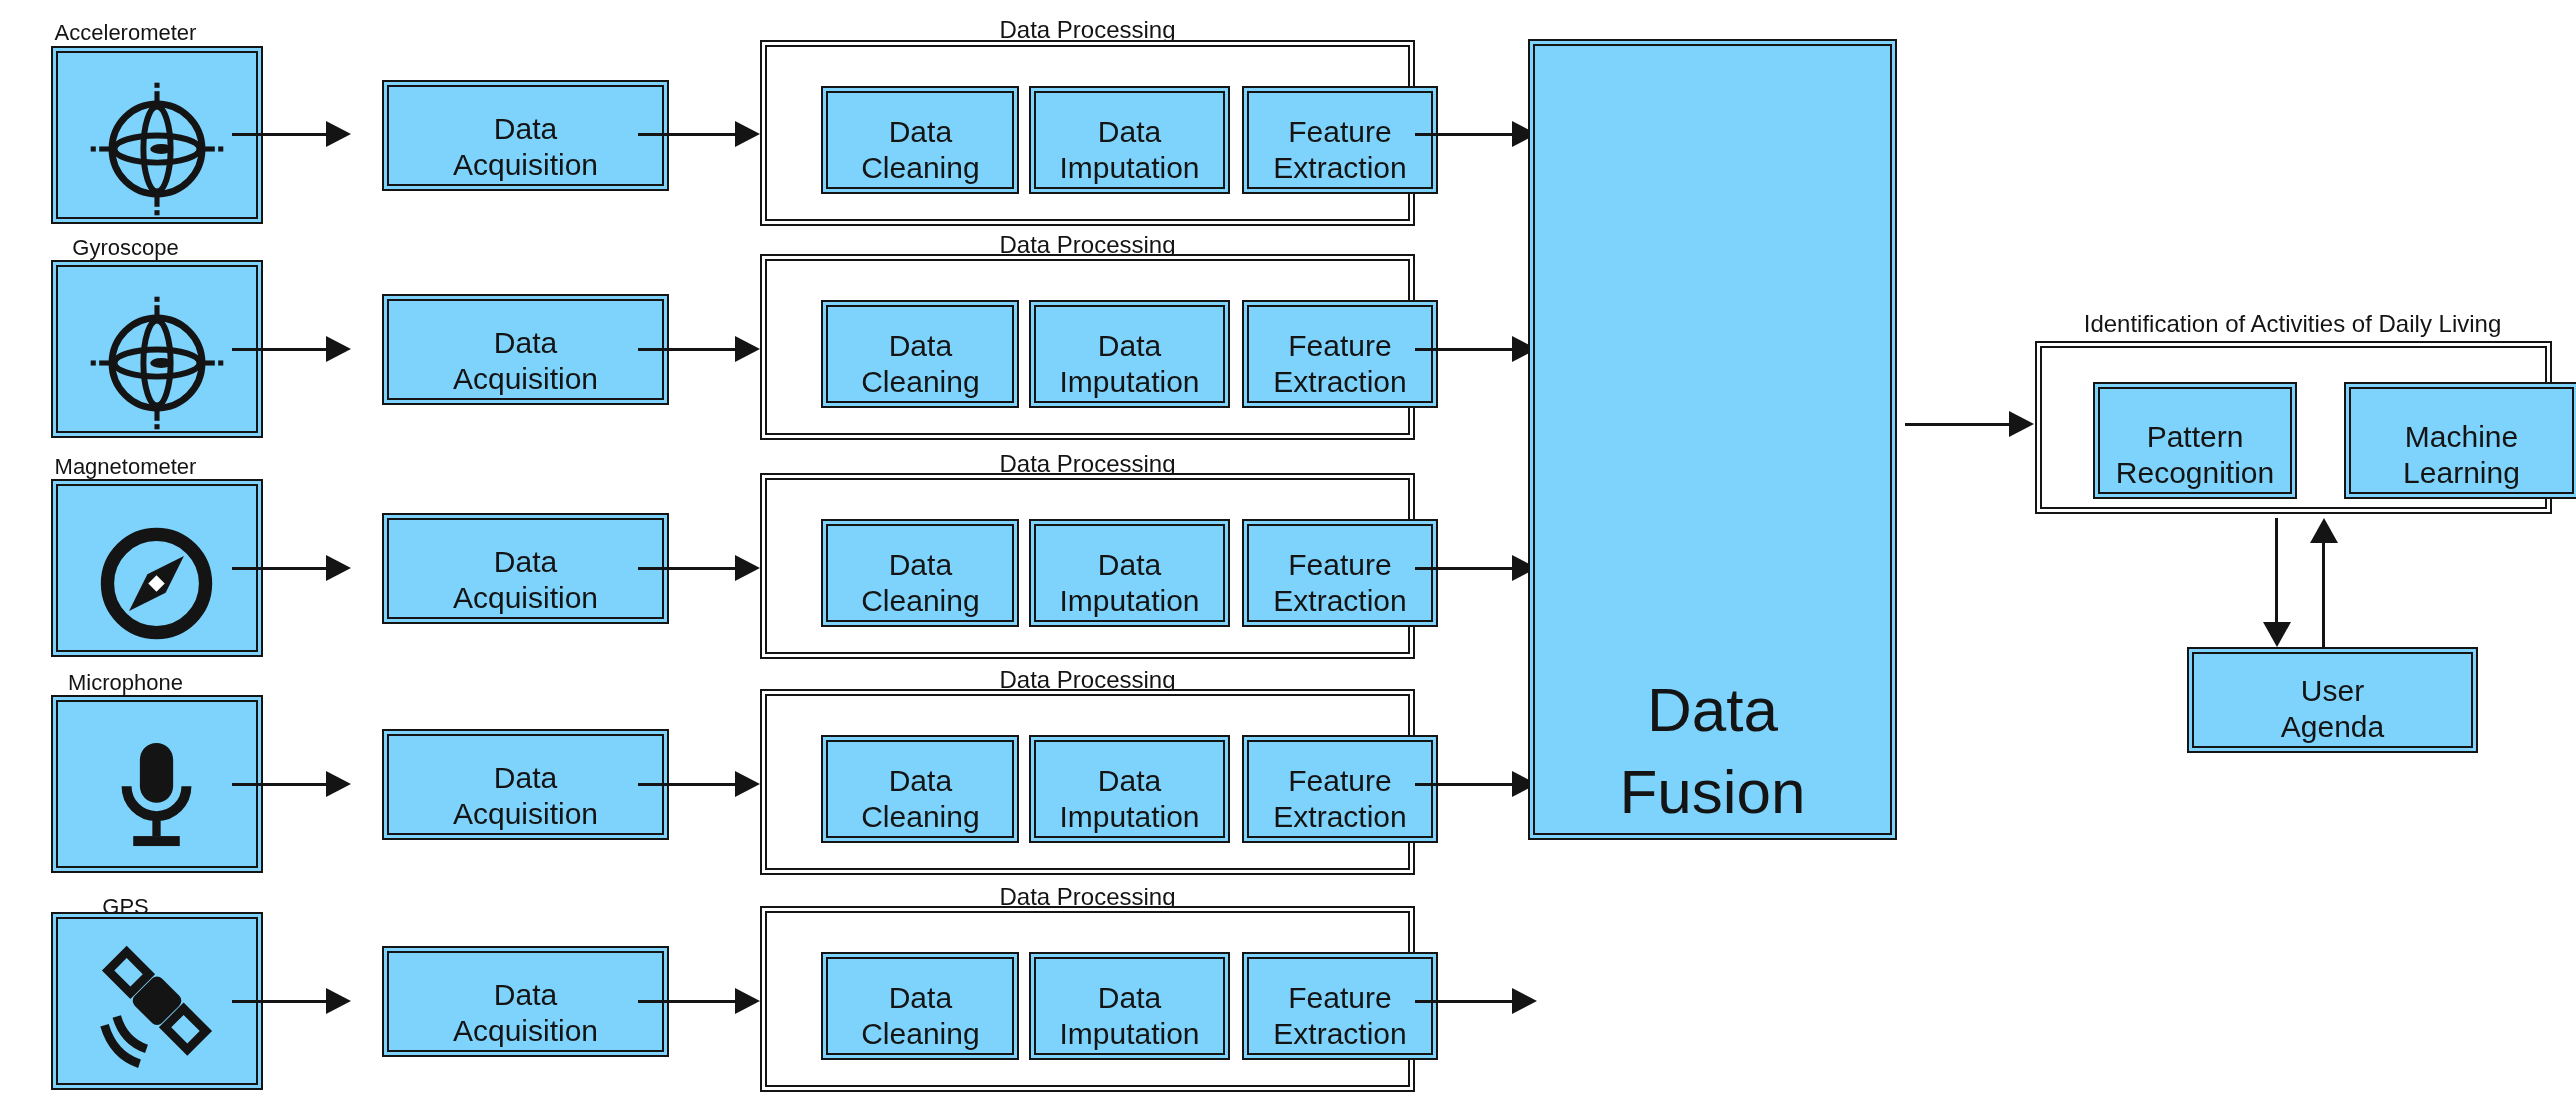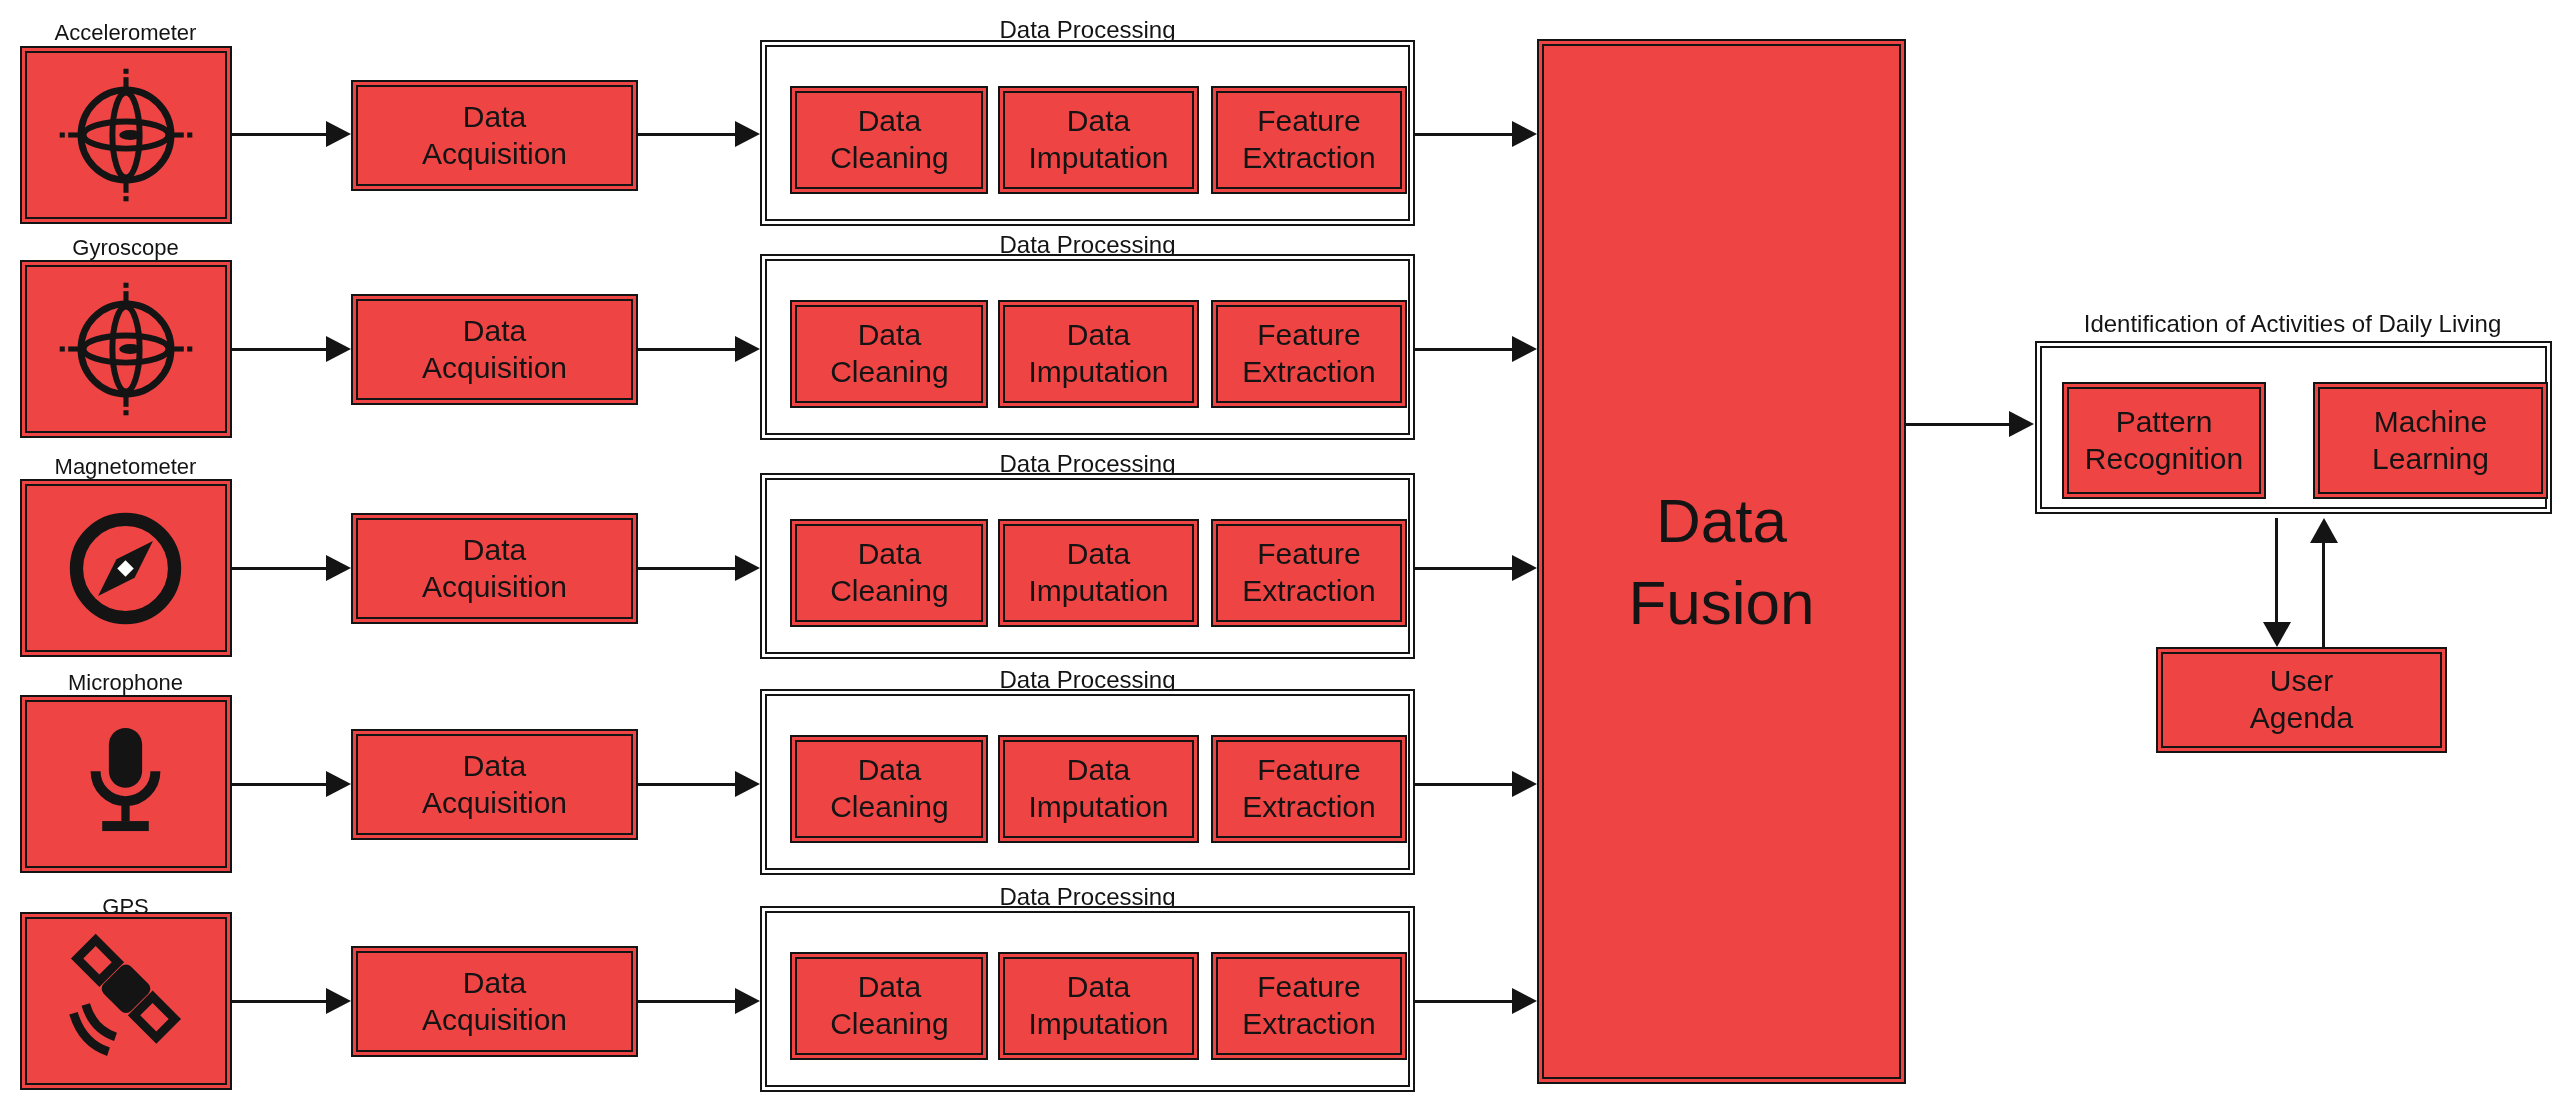--- a/index.html
+++ b/index.html
@@ -2,22 +2,23 @@
 <html style="font-size:12.5px"><head>
 <meta charset="utf-8">
 <style>
   html,body{margin:0;padding:0;background:#ffffff;}
   .canvas{
     position:relative;width:2576px;height:1108px;background:#ffffff;
     font-family:Liberation Sans, sans-serif;color:#141414;overflow:hidden;
   }
   .box{
     position:absolute;box-sizing:border-box;border:7px double #141414;
-    background:#ef4444;display:flex;align-items:center;justify-content:center;
+    background:#7dd3fc;display:flex;align-items:flex-end;justify-content:center;
     text-align:center;
+    margin-left:31px;
   }
   .group{
     position:absolute;box-sizing:border-box;border:7px double #141414;
     background:#ffffff;
   }
   .txt{width:min-content;margin:0 auto;line-height:1.22;}
   .lbl{position:absolute;text-align:center;white-space:nowrap;}
   .sensor-lbl{font-size:22px;}
   .dp-lbl,.ident-lbl{font-size:24px;}
   .da-box,.dp-box,.id-box,.ua-box{font-size:30px;}
@@ -201,21 +202,21 @@
       </div>
     <div class="box dp-box" style="left:231px;top:39px;width:201px;height:108px;">
         <div class="txt">Data Imputation</div>
       </div>
     <div class="box dp-box" style="left:444px;top:39px;width:196px;height:108px;">
         <div class="txt">Feature Extraction</div>
       </div>
   </div>
   <div class="harrow" style="left:1415px;top:1000px;width:97px;"></div>
 
-  <div class="box df-box" style="left:1537px;top:39px;width:369px;height:1045px;">
+  <div class="box df-box" style="left:1497px;top:39px;width:369px;height:801px;">
     <div class="txt">Data Fusion</div>
   </div>
   <div class="harrow" style="left:1905px;top:423px;width:104px;"></div>
 
   <div class="lbl ident-lbl" style="left:2004px;top:310px;width:577px;">Identification of Activities of Daily Living</div>
   <div class="group" style="left:2035px;top:341px;width:517px;height:173px;">
     <div class="box id-box" style="left:20px;top:34px;width:204px;height:117px;">
         <div class="txt">Pattern Recognition</div>
       </div>
     <div class="box id-box" style="left:271px;top:34px;width:235px;height:117px;">

